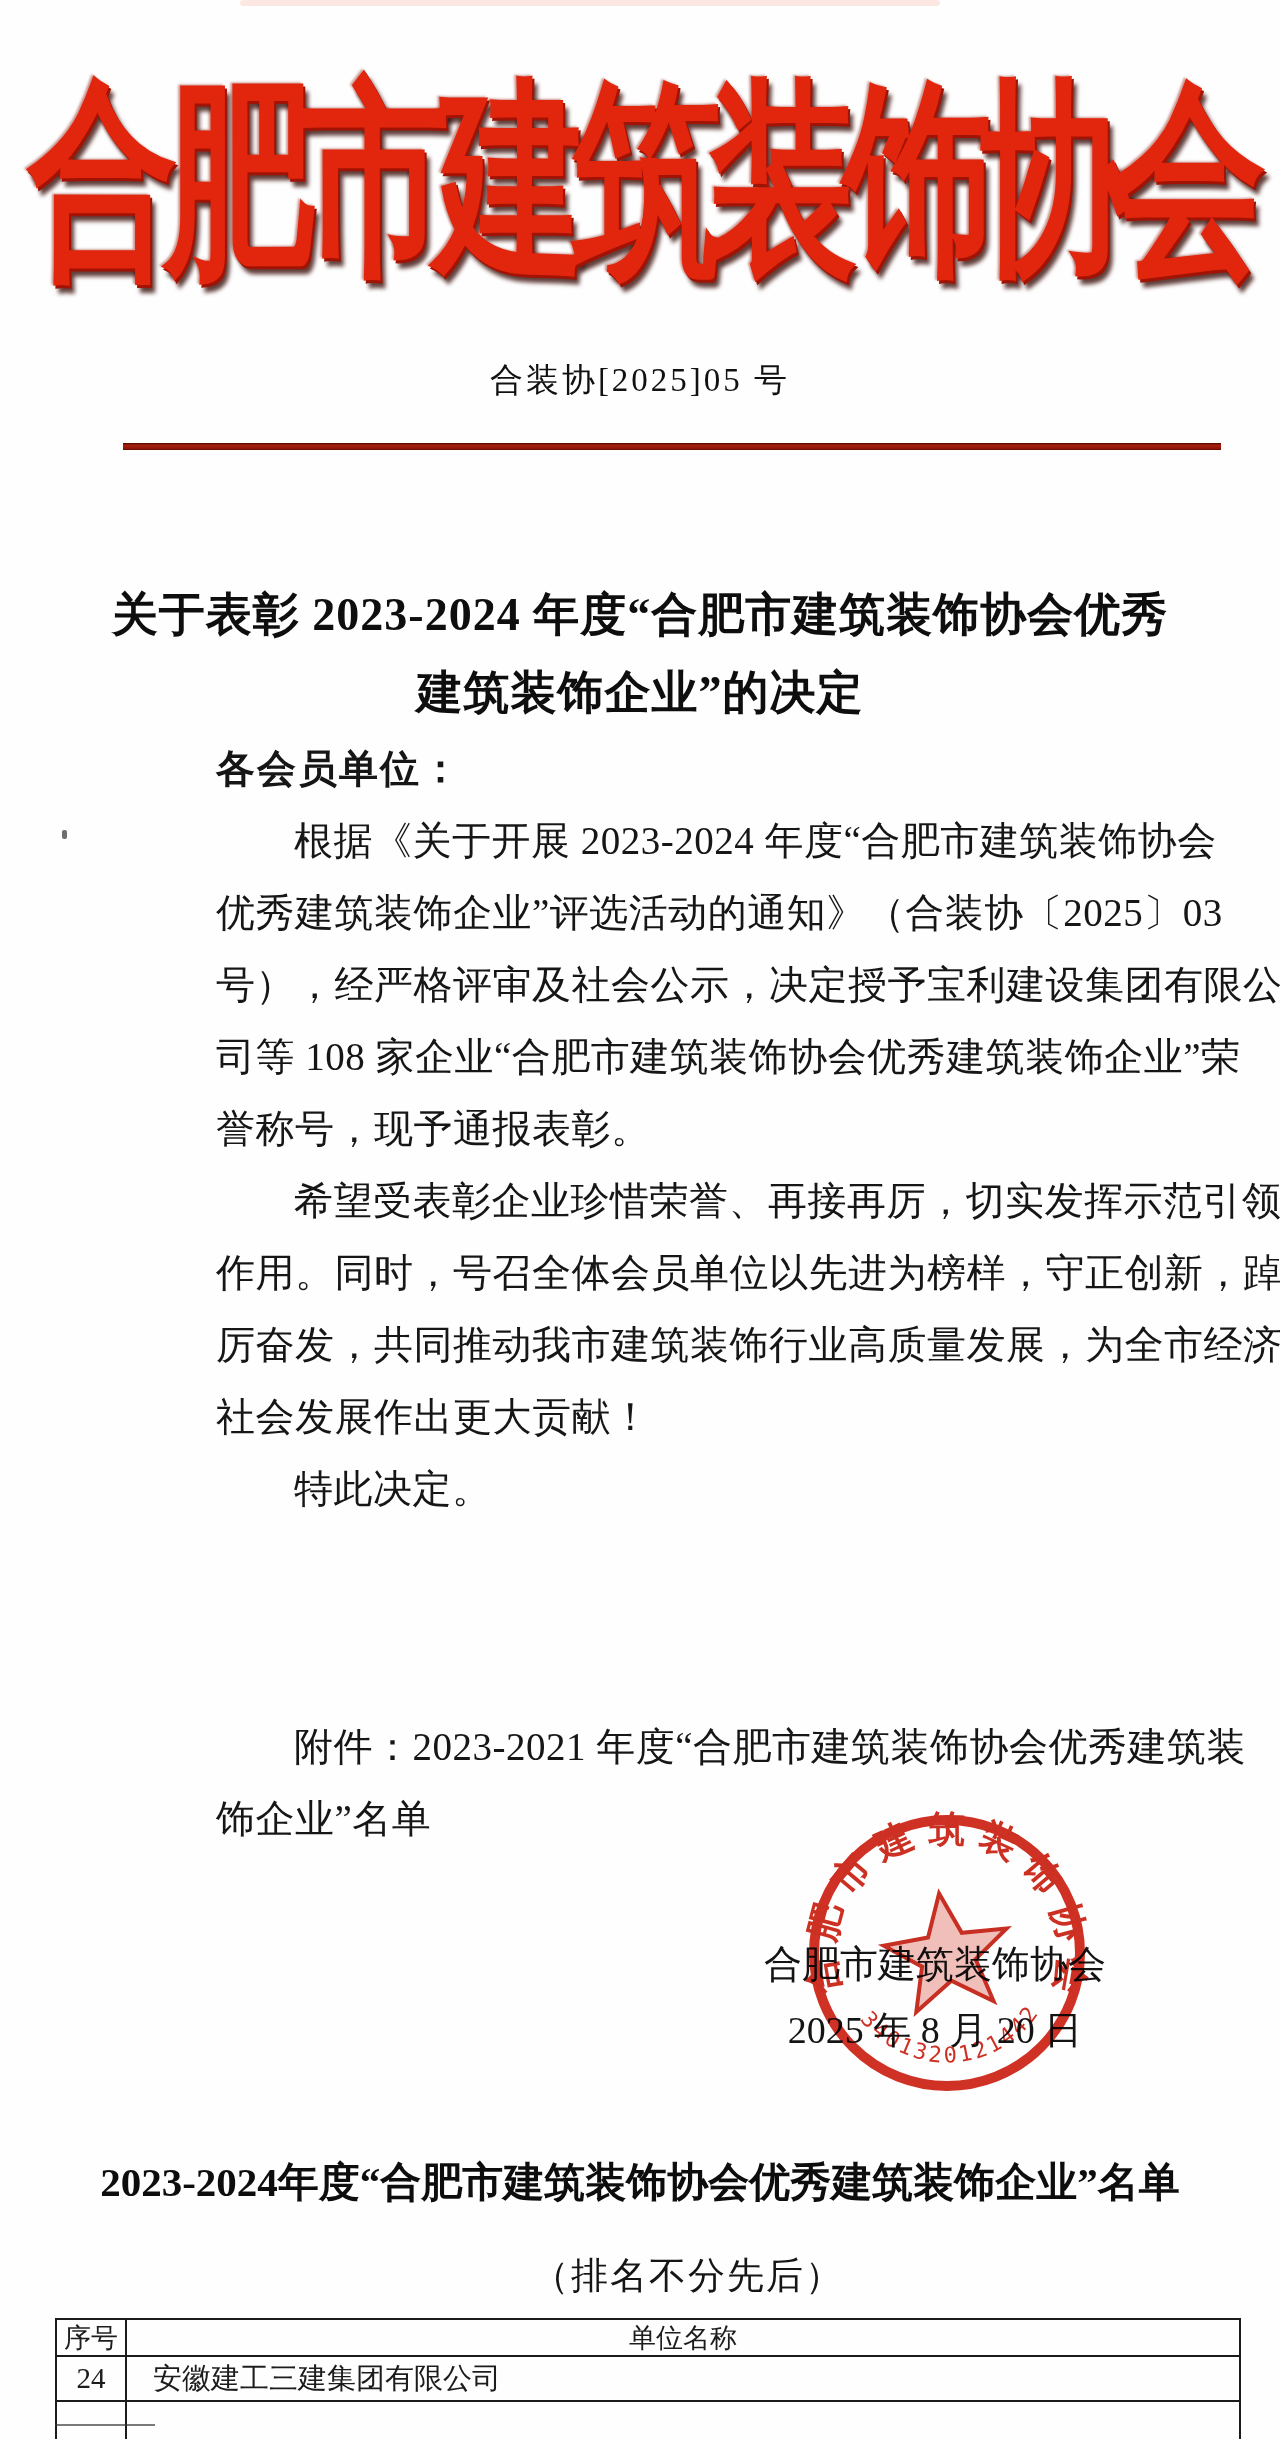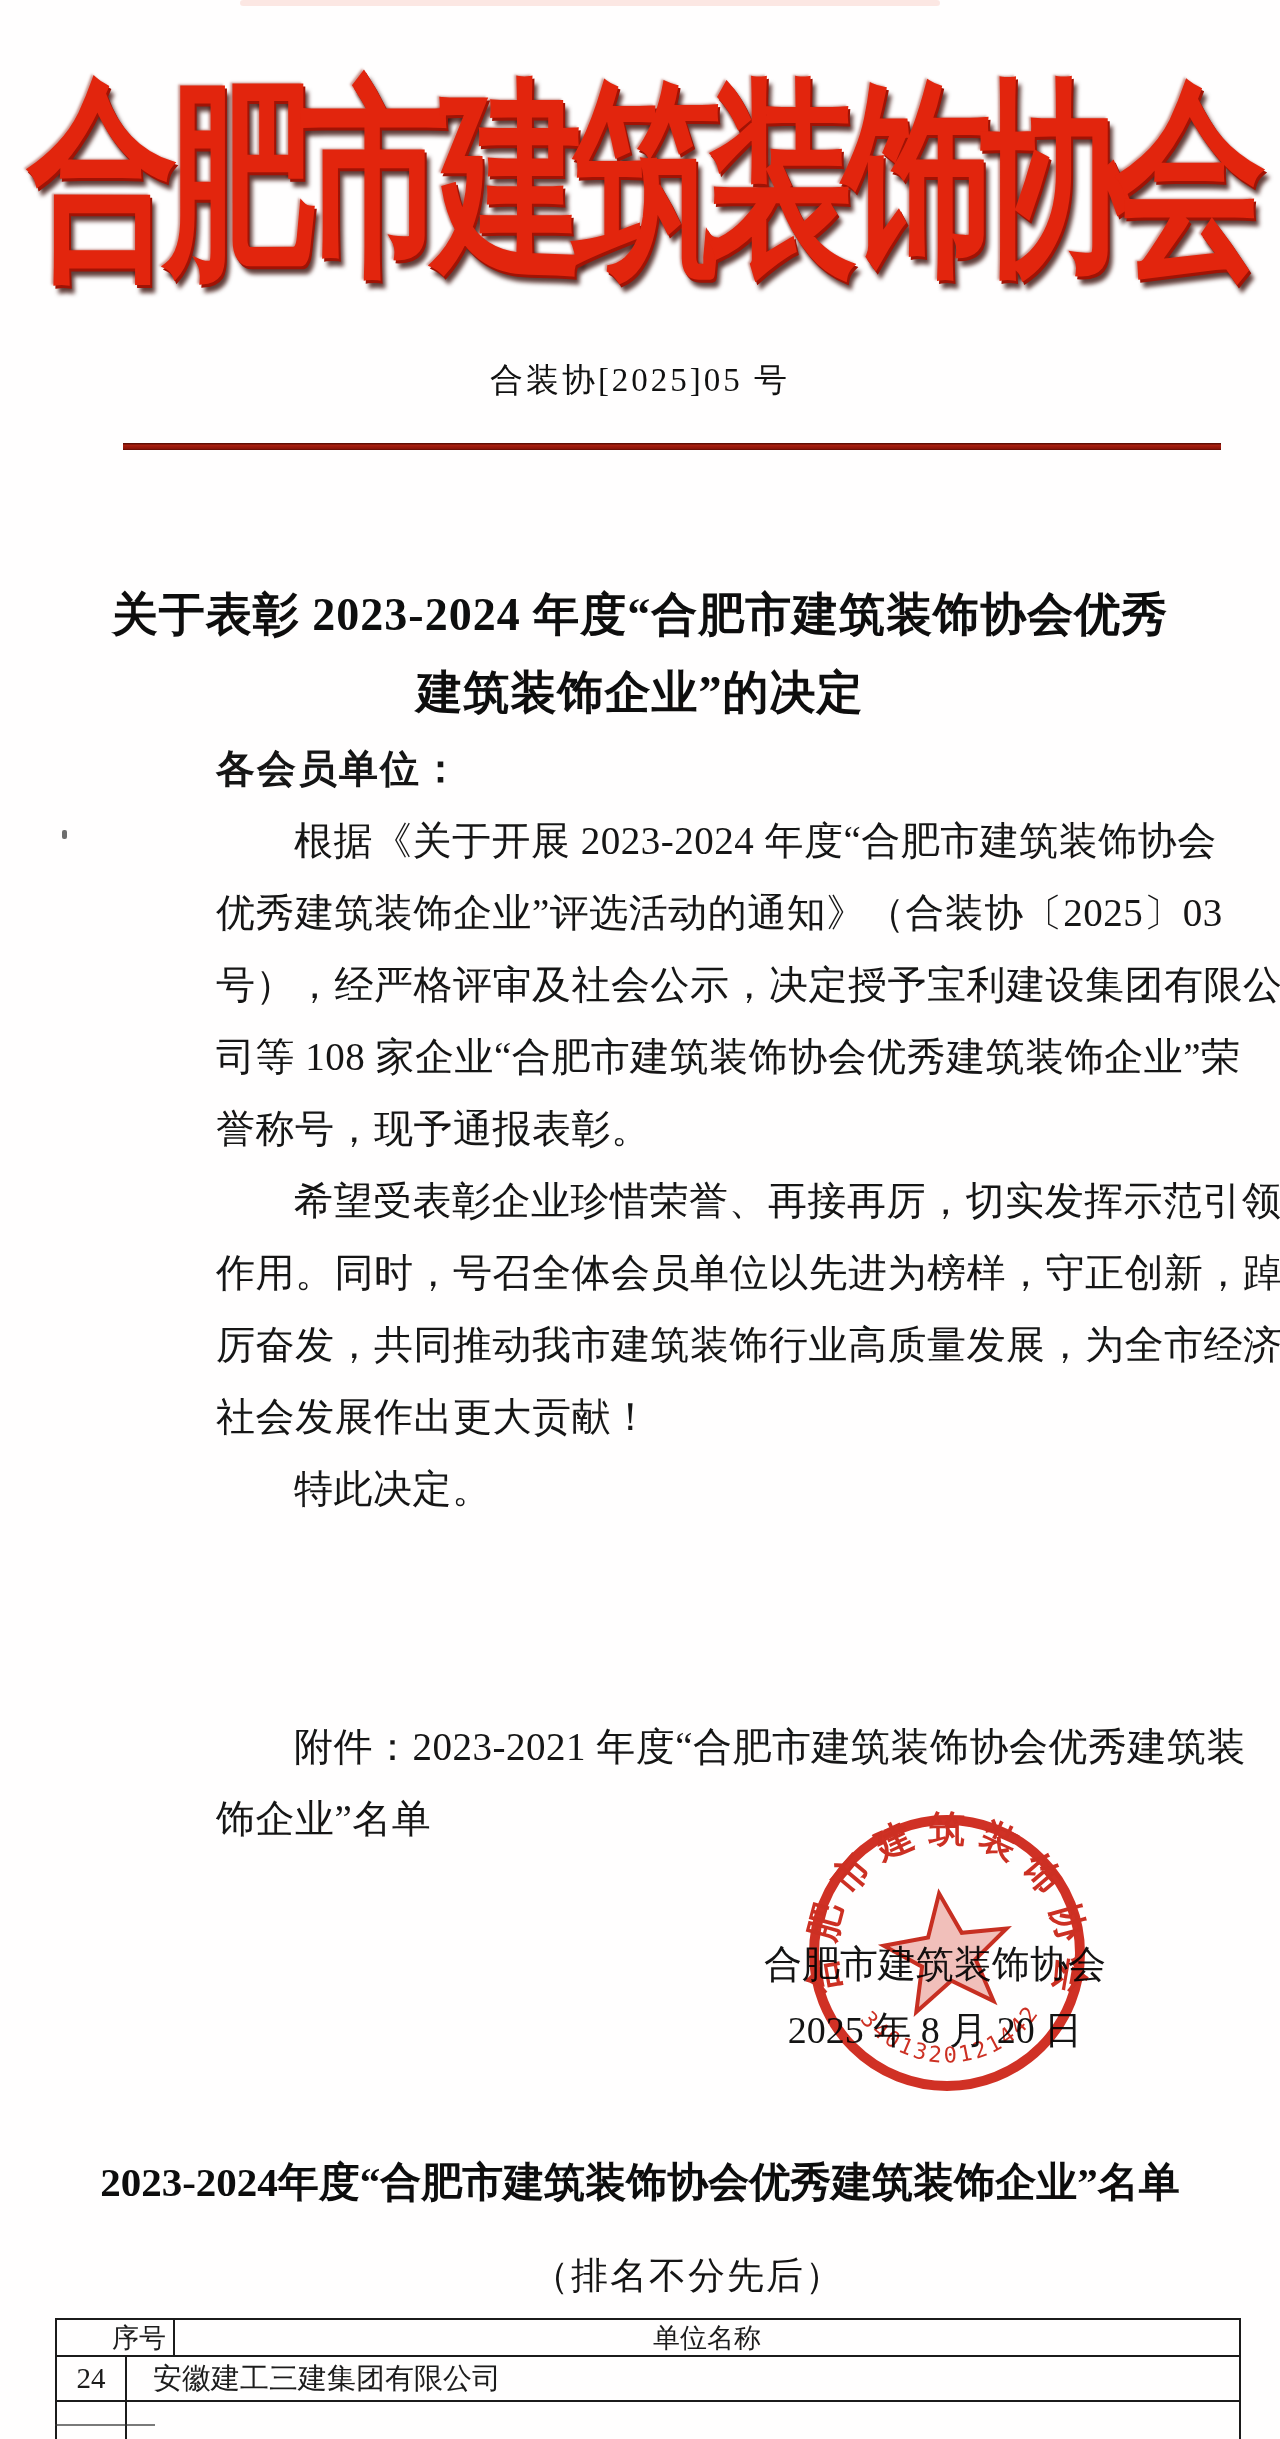--- a/index.html
+++ b/index.html
@@ -63,21 +63,21 @@
   .list-subtitle{top:2251px;font-size:37px;letter-spacing:2px;color:#151515;padding-left:48px;}
 
   .roster{top:2318px;left:55px;width:1186px;
     border:2px solid #1b1b1b;border-bottom:none;
     box-sizing:border-box;background:#fffefe;}
   .t-row{display:flex;border-bottom:2px solid #1b1b1b;}
   .t-row.partial{border-bottom:none;height:44px;}
   .c-no{width:70px;flex:0 0 70px;border-right:2px solid #1b1b1b;
     display:flex;align-items:center;justify-content:center;box-sizing:border-box;}
   .c-name{flex:1;display:flex;align-items:center;box-sizing:border-box;}
-  .hdr{height:35px;font-size:27px;padding-left:48px;}
+  .hdr{height:35px;font-size:27px;}
   .hdr .c-name{justify-content:center;}
   .datarow{height:43px;font-size:29px;}
   .datarow .c-name{justify-content:flex-start;padding-left:26px;}
 
   .speck{top:830px;left:62px;width:5px;height:9px;background:#4a4a4a;
     border-radius:2px;opacity:.8;}
   .stub-line{top:2424px;left:55px;width:100px;height:2px;background:#333;opacity:.65;}
 </style>
 </head>
 <body>

